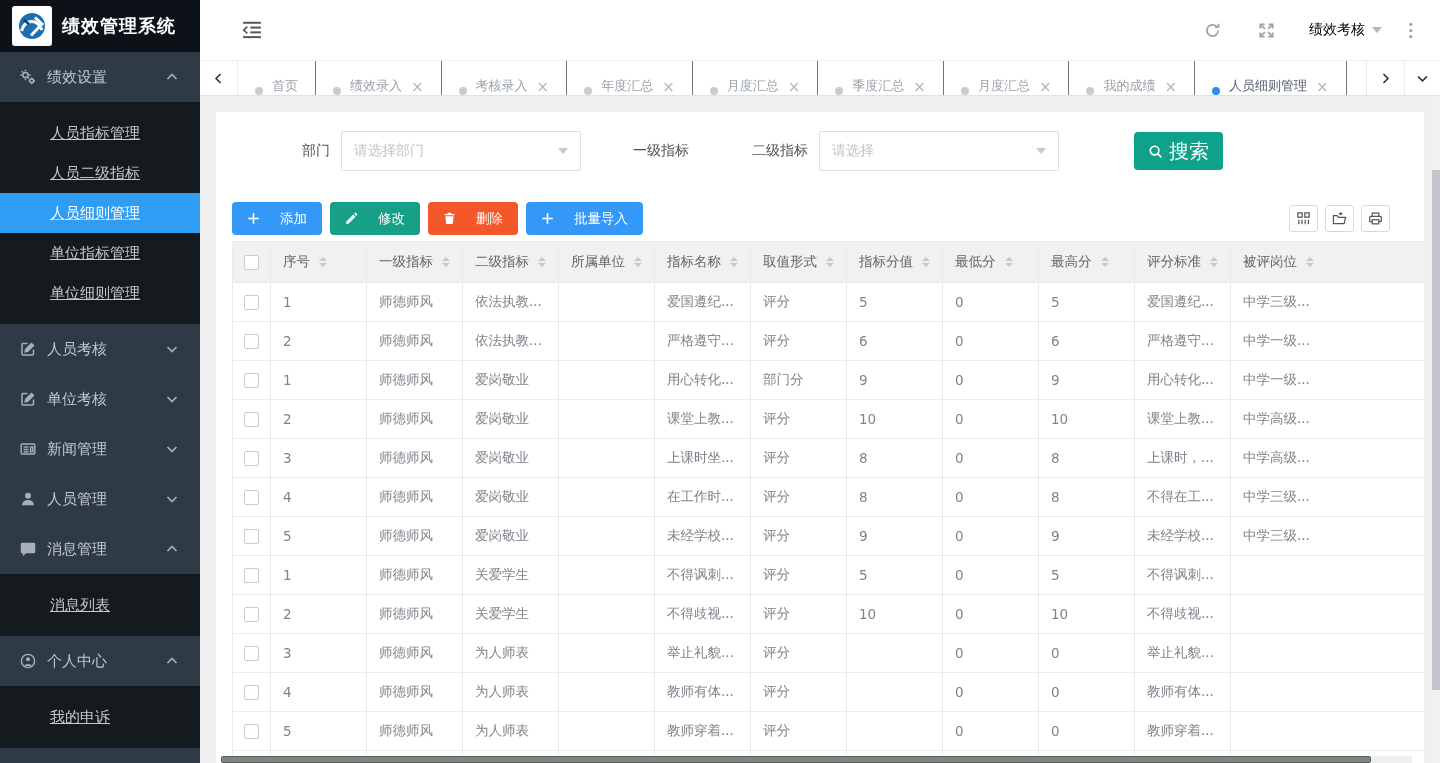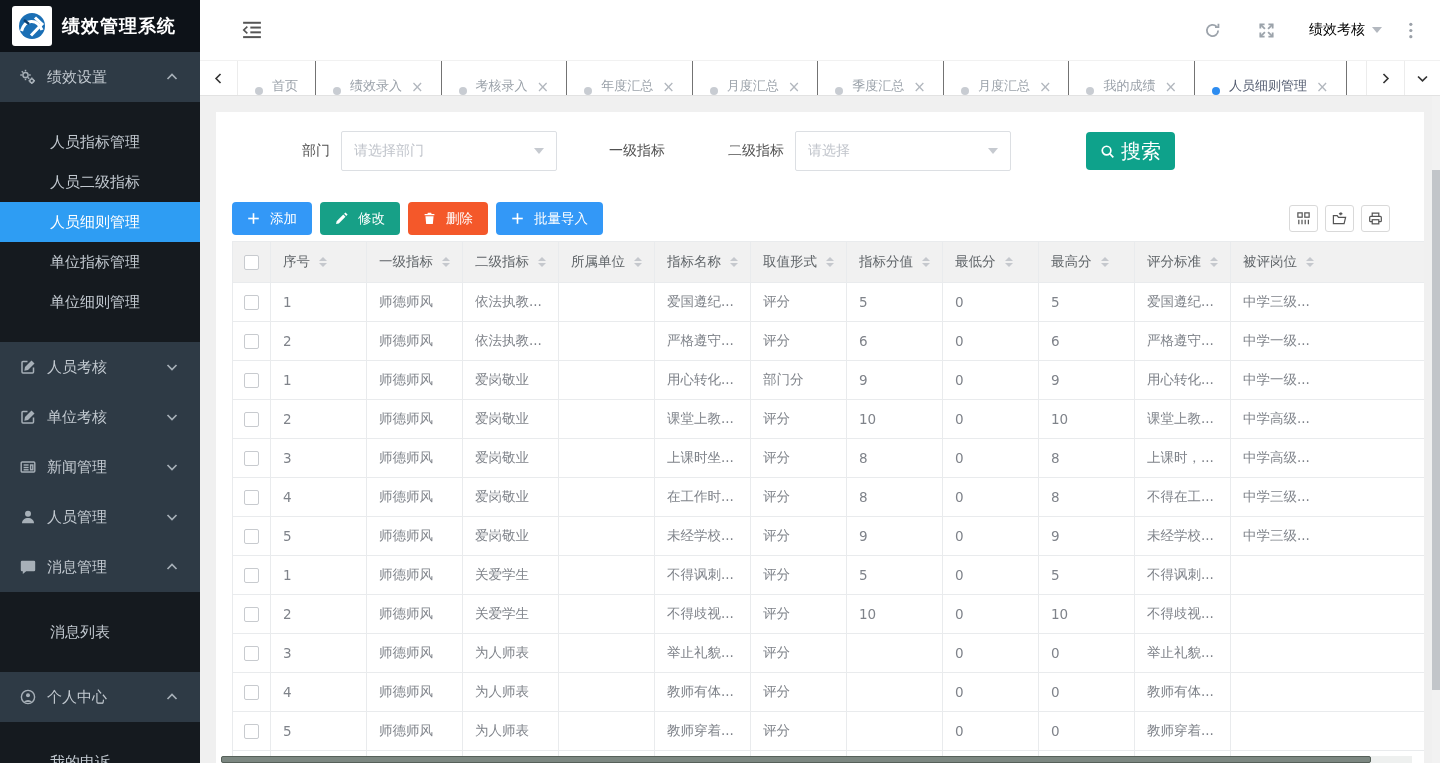--- a/index.html
+++ b/index.html
@@ -10,21 +10,21 @@
   
   .sidebar{width:200px;height:100%;background:#2e3a45;color:#c2c9d0;flex-shrink:0;overflow:hidden;}
   .logo-row{height:52px;background:#0d1218;display:flex;align-items:center;padding-left:12px;gap:10px;}
   .logo-box{width:40px;height:40px;flex-shrink:0;}
   .app-title{color:#fff;font-size:18px;font-weight:bold;letter-spacing:1px;white-space:nowrap;}
   .menu-item{height:50px;display:flex;align-items:center;padding:0 20px;font-size:15px;cursor:pointer;}
   .menu-item .icon{width:16px;height:16px;color:#a7b0b8;display:inline-flex;}
   .menu-label{flex:1;margin-left:11px;color:#c2c9d0;}
   .icon svg{width:100%;height:100%;display:block;}
   .chev{width:12px;height:12px;color:#7f8a93;display:inline-flex;}
-  .submenu{background:#151a1f;padding:20px 0;}
+  .submenu{background:#151a1f;padding:11px 0;text-decoration:underline;}
   .submenu-item{height:40px;line-height:40px;padding-left:50px;font-size:15px;color:#c2c9d0;cursor:pointer;white-space:nowrap;}
   .submenu-item.active{background:#2e9df3;color:#fff;}
 
   
   .main{flex:1;display:flex;flex-direction:column;position:relative;background:#f0f0f0;min-width:0;}
   .topbar{height:60px;background:#fff;display:flex;align-items:center;padding:0 18px 0 42px;flex-shrink:0;}
   .collapse-btn{width:20px;height:18px;color:#505archives?:#555;color:#555;cursor:pointer;display:inline-flex;}
   .topbar-right{margin-left:auto;display:flex;align-items:center;}
   .tb-icon{width:17px;height:17px;color:#9ca3ab;display:inline-flex;cursor:pointer;}
   .tb-gap{margin-left:37px;}
@@ -46,28 +46,28 @@
   .tab.active .tab-dot{background:#2d8cf0;}
   .tab-close{margin-left:9px;color:#b2b7be;font-size:15px;line-height:1;cursor:pointer;}
 
   
   .content{flex:1;padding:16px 16px 0;overflow:hidden;}
   .card{background:#fff;height:100%;padding:19px 0 0 16px;position:relative;overflow:hidden;}
 
   .filter-row{display:flex;align-items:center;padding-left:70px;}
   .filter-group{display:flex;align-items:center;margin-right:52px;}
   .filter-label{color:#515151;font-size:14px;margin-right:11px;white-space:nowrap;}
-  .select{width:216px;height:40px;border:1px solid #dcdfe3;border-radius:2px;background:#fff;display:flex;align-items:center;justify-content:space-between;padding:0 12px;cursor:pointer;}
+  .select{width:240px;height:40px;border:1px solid #dcdfe3;border-radius:2px;background:#fff;display:flex;align-items:center;justify-content:space-between;padding:0 12px;cursor:pointer;}
   .placeholder{color:#c0c4cb;font-size:14px;}
   .sel-caret{width:0;height:0;border-left:5px solid transparent;border-right:5px solid transparent;border-top:6px solid #c6cad0;}
   .search-btn{margin-left:23px;height:38px;padding:0 14px;background:#0ea28b;border:none;border-radius:4px;color:#fff;font-size:20px;display:flex;align-items:center;gap:6px;cursor:pointer;}
   .search-btn .icon{width:15px;height:15px;color:#fff;}
 
   .toolbar-row{display:flex;align-items:center;margin-top:31px;padding-right:34px;}
-  .btn{height:33px;padding:0 15px;border:none;border-radius:4px;color:#fff;font-size:13.5px;display:flex;align-items:center;gap:10px;margin-right:8px;cursor:pointer;}
+  .btn{height:33px;padding:0 15px;border:none;border-radius:4px;color:#fff;font-size:13.5px;display:flex;align-items:center;gap:20px;margin-right:8px;cursor:pointer;}
   .btn .icon{width:13px;height:13px;color:#fff;}
   .tool-group{margin-left:auto;display:flex;gap:7px;}
   .tool-btn{width:29px;height:27px;border:1px solid #d9d9d9;border-radius:3px;background:#fff;display:flex;align-items:center;justify-content:center;cursor:pointer;}
   .tool-btn .icon{width:15px;height:15px;color:#555;}
 
   
   table{border-collapse:collapse;table-layout:fixed;width:1192px;margin-top:6px;}
   th,td{border:1px solid #e9ebed;overflow:hidden;white-space:nowrap;text-align:left;}
   th{background:#f1f1f1;height:41px;font-weight:400;font-size:13.5px;color:#5f6468;padding-left:12px;}
   td{height:39px;font-size:13.5px;color:#7f838a;padding-left:12px;}

